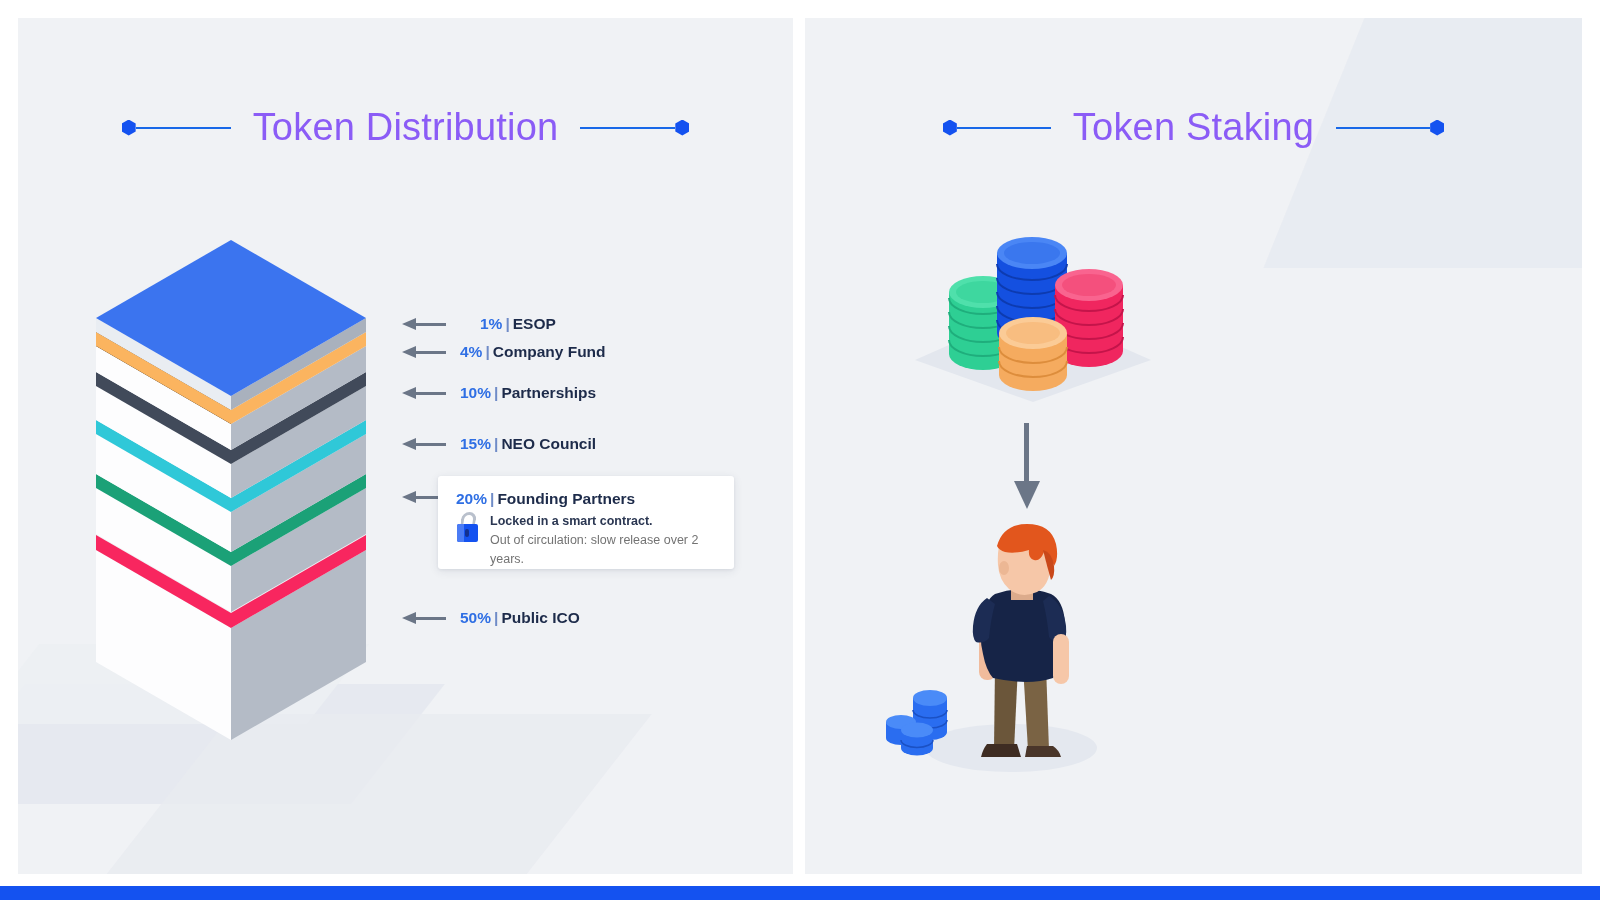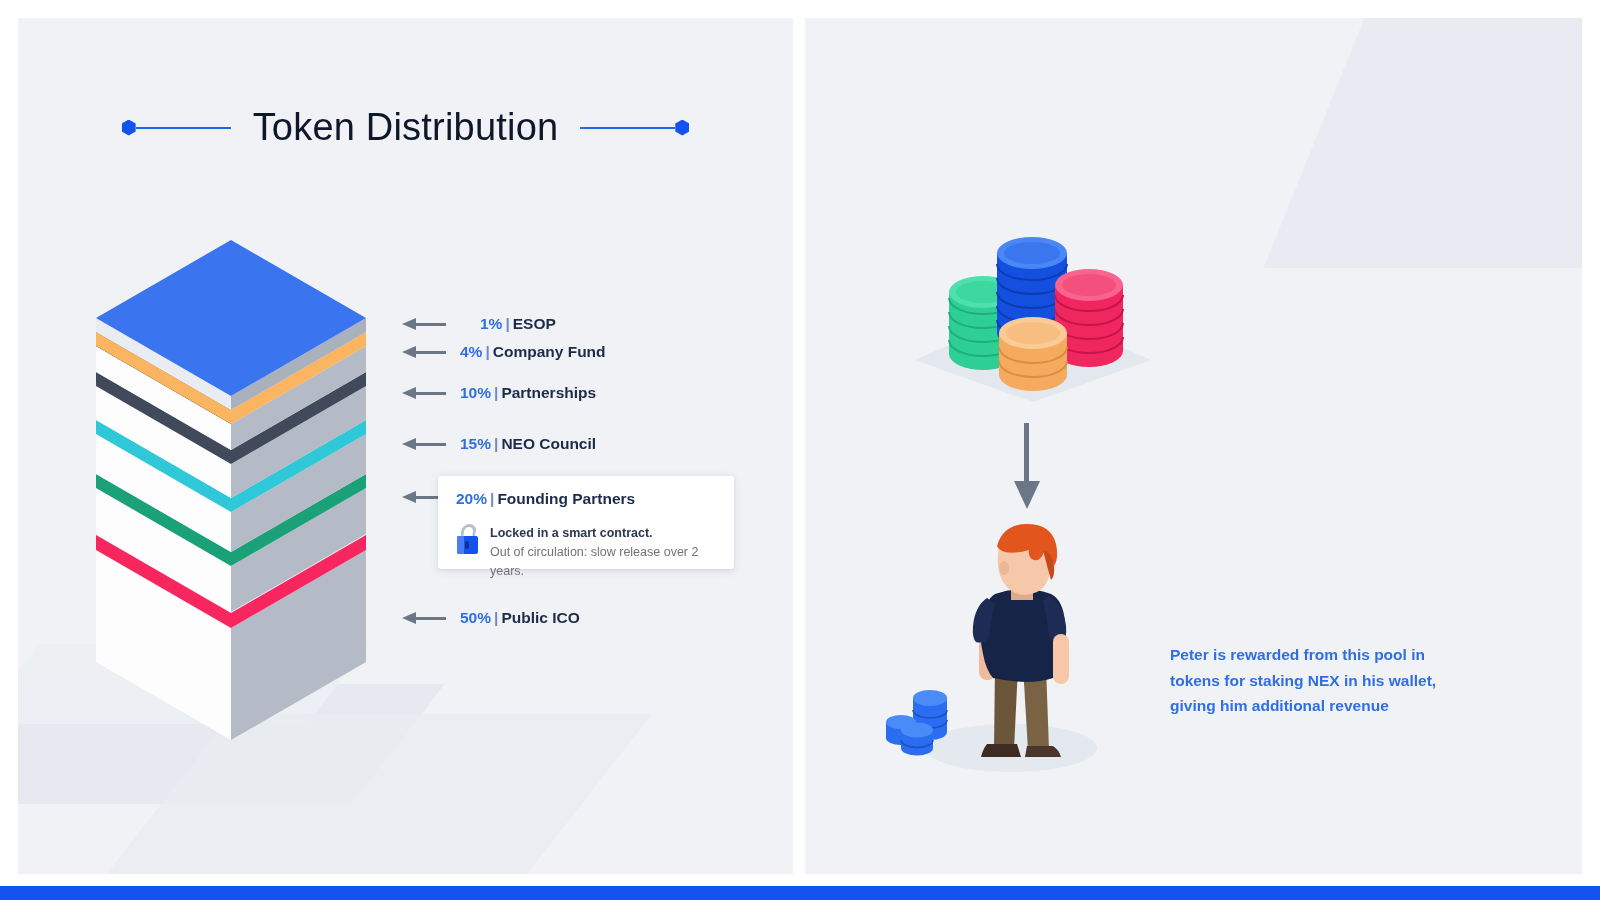--- a/index.html
+++ b/index.html
@@ -64,21 +64,21 @@
   .hexdot {
     width: 14px; height: 16px;
     background: #1452f0;
     clip-path: polygon(50% 0%, 100% 25%, 100% 75%, 50% 100%, 0% 75%, 0% 25%);
     flex: 0 0 auto;
   }
   .rule { height: 2px; background: #1868e8; flex: 0 0 auto; }
   .rule-left  { width: 94px; }
   .rule-right { width: 94px; }
   .heading-title {
-    font-size: 38px; font-weight: 400; color: #0f172a;
+    font-size: 38px; font-weight: 400; color: #8b5cf6;
     letter-spacing: .2px; white-space: nowrap;
     padding: 0 22px;
   }
   #panel-left  .rule-left  { width: 95px; }
   #panel-left  .rule-right { width: 95px; }
 
   
   .label-row {
     position: absolute; display: flex; align-items: center; gap: 0;
     white-space: nowrap;
@@ -101,21 +101,21 @@
   
   #tooltip-card {
     position: absolute; left: 420px; top: 458px;
     width: 296px; height: 93px;
     background: #ffffff;
     border-radius: 3px;
     box-shadow: 0 2px 10px rgba(40,50,80,.10), 0 1px 3px rgba(40,50,80,.07);
     padding: 14px 16px 0 18px;
   }
   #tooltip-card .tt-title { font-size: 15.5px; font-weight: 700; color: #1d2b4a; }
-  #tooltip-card .tt-body { display: flex; align-items: flex-start; gap: 9px; margin-top: 16px; }
+  #tooltip-card .tt-body { display: flex; align-items: flex-start; gap: 9px; margin-top: 4px; }
   .lock-icon { width: 25px; height: 30px; position: relative; flex: 0 0 auto; }
   .lock-shackle {
     position: absolute; left: 5px; top: 0; width: 15px; height: 15px;
     border: 3.5px solid #b9c0cc; border-bottom: none;
     border-radius: 8px 8px 0 0;
     transform: skewX(-8deg);
   }
   .lock-body {
     position: absolute; left: 1px; top: 12px; width: 21px; height: 18px;
     background: #1452f0; border-radius: 2px;
@@ -276,20 +276,27 @@
           <div class="tt-l1">Locked in a smart contract.</div>
           <div class="tt-l2">Out of circulation: slow release over 2 years.</div>
         </span>
       </div>
     </div>
   </div>
 
   <div class="panel" id="panel-right">
     <div class="deco deco-tr"></div>
 
+    <div class="heading">
+      <span class="hexdot"></span>
+      <span class="rule rule-left"></span>
+      <span class="heading-title">Token Staking</span>
+      <span class="rule rule-right"></span>
+      <span class="hexdot"></span>
+    </div>
 
     <svg width="260" height="175" viewBox="0 0 260 175" style="position:absolute;left:98px;top:212px;">
 
       <polygon points="130,78 248,130 130,172 12,130" fill="#e3e7ee"></polygon>
 
       <g>
         <path d="M46 62 h68 v62 a34 16 0 0 1 -68 0 z" fill="#2ecf94"></path>
         <path d="M46 110 a34 16 0 0 0 68 0" fill="none" stroke="#1fae7c" stroke-width="2"></path>
         <path d="M46 96 a34 16 0 0 0 68 0" fill="none" stroke="#1fae7c" stroke-width="2"></path>
         <path d="M46 82 a34 16 0 0 0 68 0" fill="none" stroke="#1fae7c" stroke-width="2"></path>
@@ -370,17 +377,16 @@
         <path d="M3 206 h30 v16 a15 7 0 0 1 -30 0 z" fill="#2a6df0"></path>
         <ellipse cx="18" cy="206" rx="15" ry="7" fill="#4a8bf8"></ellipse>
       </g>
       <g>
         <path d="M18 214 h32 v18 a16 7.5 0 0 1 -32 0 z" fill="#2a6df0"></path>
         <path d="M18 224 a16 7.5 0 0 0 32 0" fill="none" stroke="#1b51c4" stroke-width="1.5"></path>
         <ellipse cx="34" cy="214" rx="16" ry="7.5" fill="#4a8bf8"></ellipse>
       </g>
     </svg>
 
-    <div class="rtext" id="rtext-2" style="left:365px;top:624px;width:300px;">Peter is rewarded from this pool in tokens for staking NEX in his wallet, giving him additional revenue</div>
   </div>
 
   <div id="bottom-bar"></div>
 </div>
 
 </body></html>

